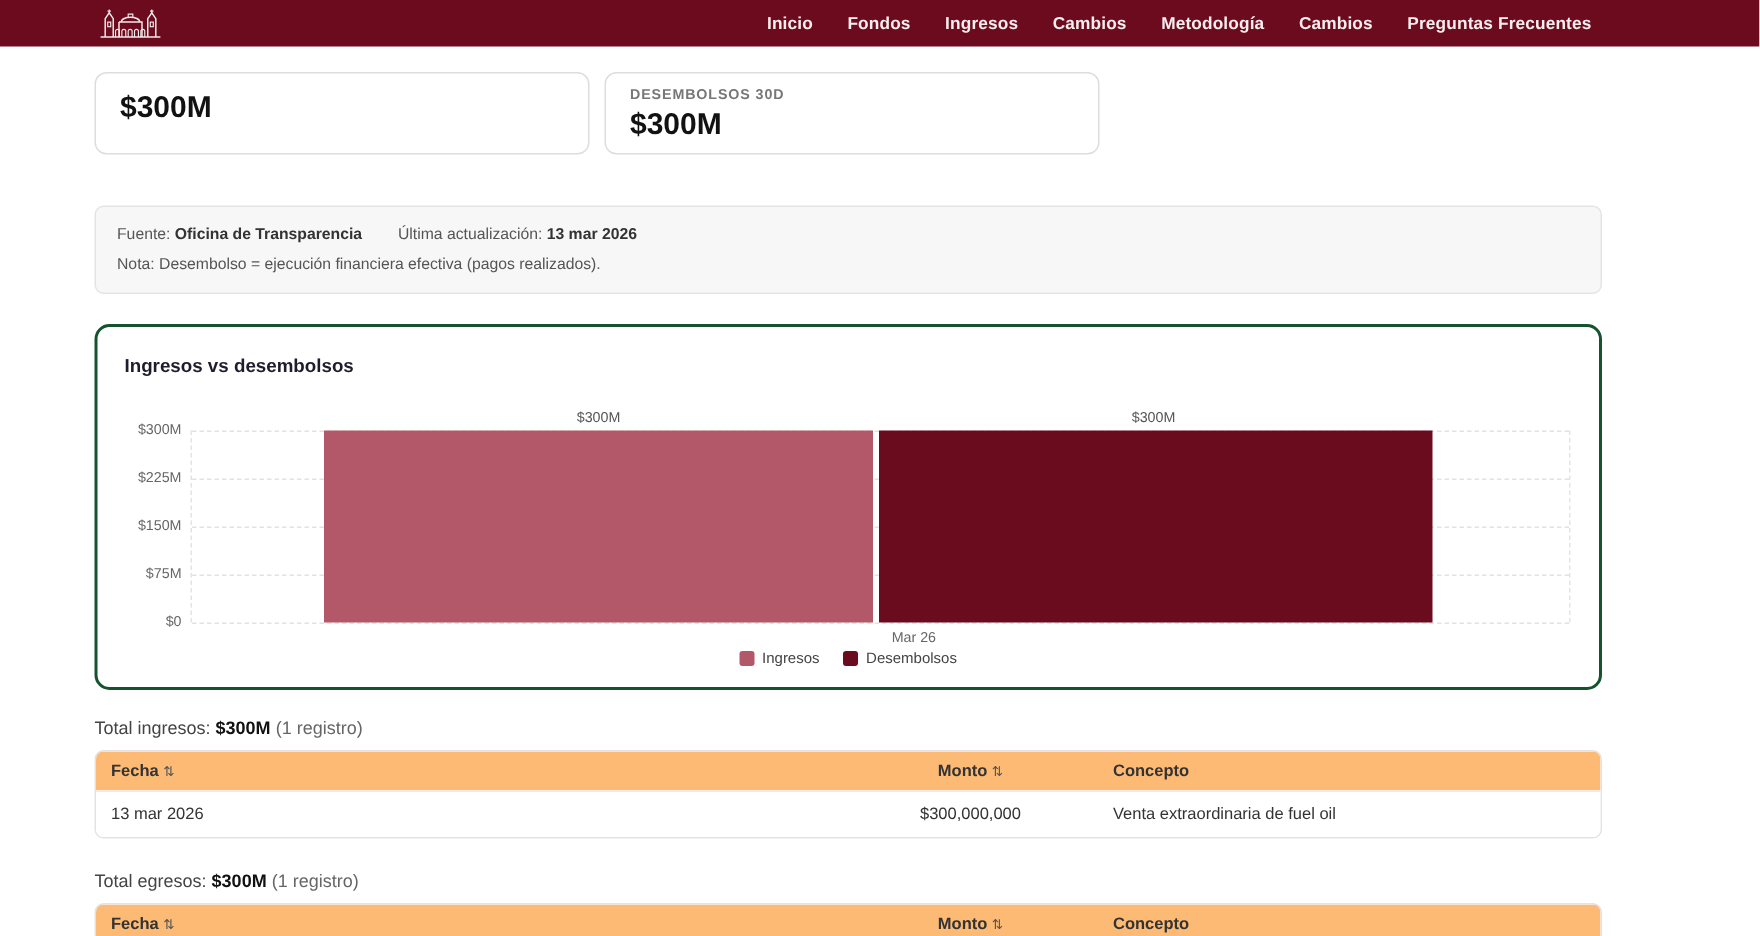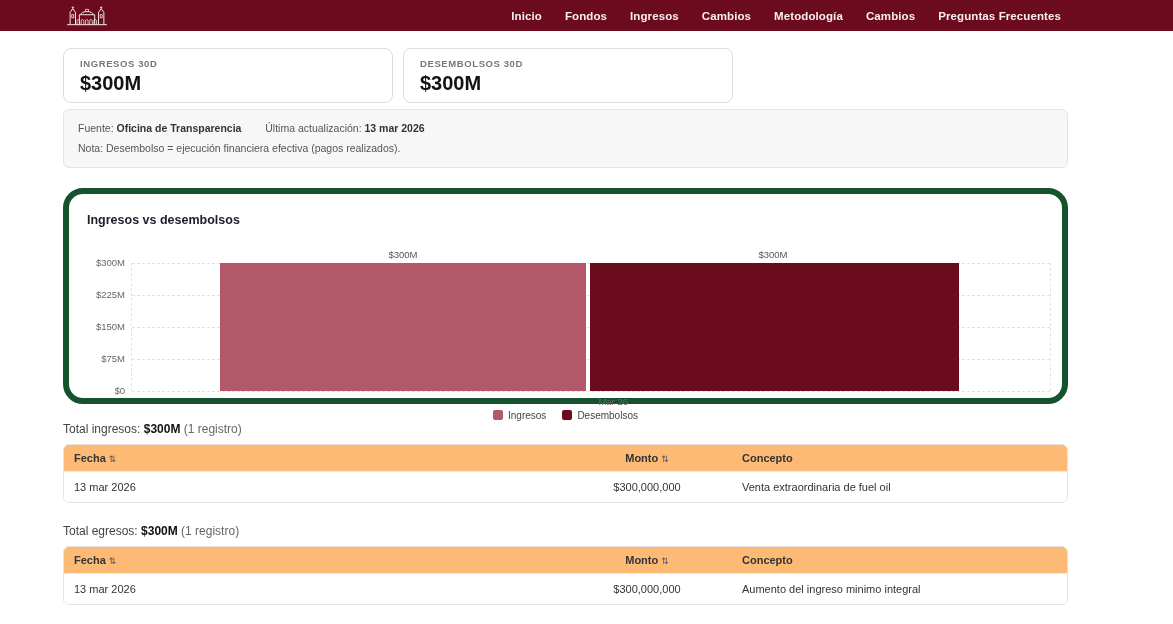--- a/index.html
+++ b/index.html
@@ -18,28 +18,28 @@
   .container { width:1005px; margin-left:63px; }
 
   
   .stats { display:flex; gap:10px; margin-top:17px; }
   .stat-card { width:330px; height:55px; background:#fff; border:1px solid #ddd;
     border-radius:8px; padding:9px 16px; }
   .stat-label { font-size:9.5px; font-weight:600; color:#777; letter-spacing:.6px; }
   .stat-value { font-size:20px; font-weight:700; color:#121212; margin-top:3px; }
 
   
-  .meta-box { margin-top:6px; background:#f8f7f7; border:1px solid #e6e3e3;
+  .meta-box { margin-top:34px; background:#f8f7f7; border:1px solid #e6e3e3;
     border-radius:6px; padding:8px 14px; font-size:10.5px; color:#555; line-height:1.95; }
   .meta-box b { color:#333; font-weight:700; }
   .meta-sep { display:inline-block; width:18px; }
 
   
-  .chart-card { position:relative; margin-top:20px; height:216px; background:#fff;
-    border:6px solid #14532d; border-radius:20px; }
+  .chart-card { position:relative; margin-top:20px; height:244px; background:#fff;
+    border:2px solid #14532d; border-radius:10px; }
   .chart-title { position:absolute; top:19px; left:18px; font-size:12.5px;
     font-weight:700; color:#1d1d2b; }
   .ytick { position:absolute; left:0; width:56px; text-align:right;
     font-size:9.5px; color:#666; }
   .plot { position:absolute; left:62px; top:69px; width:920px; height:128px;
     border-left:1px dashed #e4e4e4; border-right:1px dashed #e4e4e4; }
   .gridline { position:absolute; left:0; right:0; border-top:1px dashed #e2e2e2; }
   .bar { position:absolute; top:0; height:128px; }
   .bar-ingresos { left:88px; width:366px; background:#b25868; }
   .bar-desembolsos { left:458px; width:369px; background:#6b0c1e; }
@@ -102,21 +102,20 @@
     <a>Metodología</a>
     <a>Cambios</a>
     <a>Preguntas Frecuentes</a>
   </nav>
 </div>
 
 <div class="container">
 
   <div class="stats">
     <div class="stat-card">
-      <div class="stat-label">INGRESOS 30D</div>
       <div class="stat-value">$300M</div>
     </div>
     <div class="stat-card">
       <div class="stat-label">DESEMBOLSOS 30D</div>
       <div class="stat-value">$300M</div>
     </div>
   </div>
 
   <div class="meta-box">
     <div>

